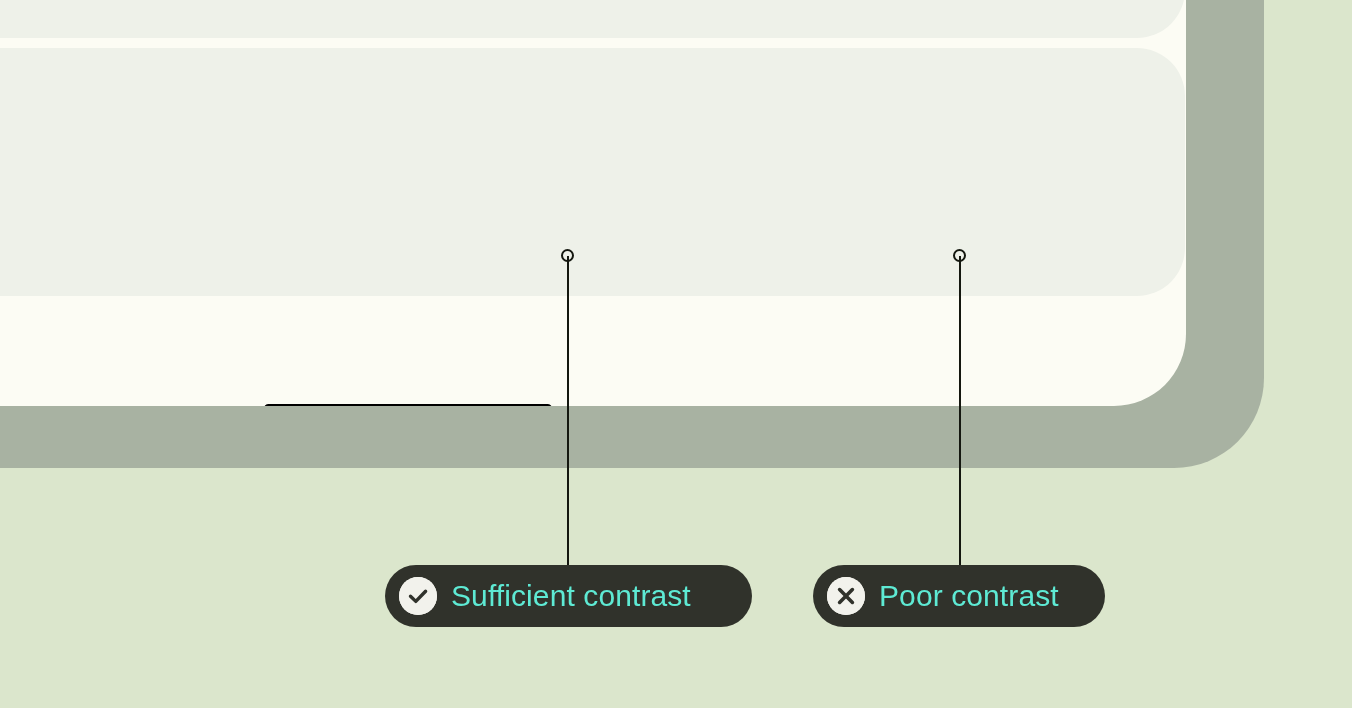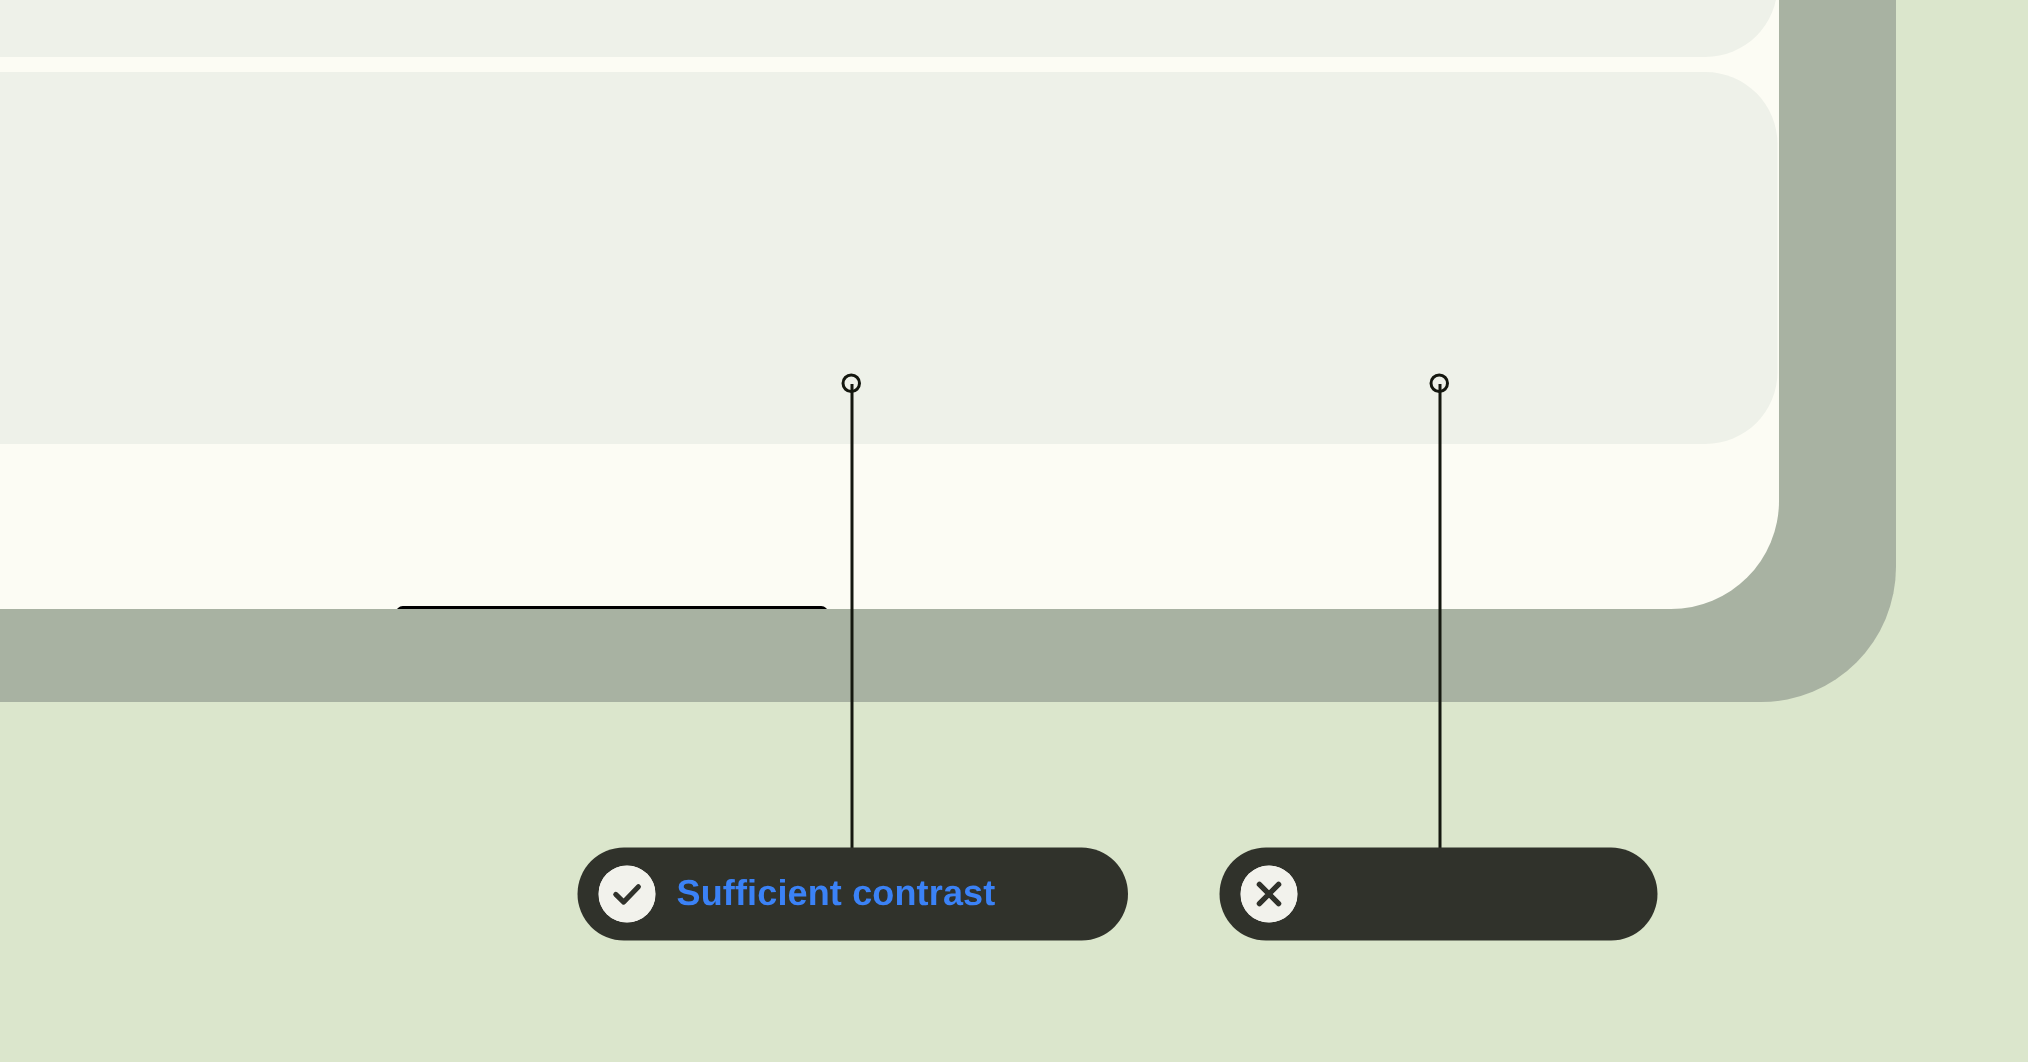--- a/index.html
+++ b/index.html
@@ -121,23 +121,23 @@
 
   .anno-badge {
     width: 38px;
     height: 38px;
     border-radius: 50%;
     background: #f2f2ec;
     flex: 0 0 auto;
     display: block;
   }
   .anno-label {
-    font-size: 24px;
-    color: #3b82f6;
-    font-weight: 700;
+    font-size: 30px;
+    color: #5eead4;
+    font-weight: 400;
     white-space: nowrap;
     letter-spacing: 0.1px;
   }
 </style>
 </head>
 <body>
 
 <div id="page-bg"></div>
 
 <div id="device-frame">
@@ -173,13 +173,14 @@
   <span class="anno-label">Sufficient contrast</span>
 </div>
 
 <div class="anno-pill" id="anno-ignore">
   <span class="anno-badge">
     <svg width="38" height="38" viewBox="0 0 38 38" aria-hidden="true">
       <circle cx="19" cy="19" r="19" fill="#f2f2ec"></circle>
       <path d="M12.6 12.6 L25.4 25.4 M25.4 12.6 L12.6 25.4" fill="none" stroke="#30322b" stroke-width="3.6" stroke-linecap="round"></path>
     </svg>
   </span>
+  <span class="anno-label">Poor contrast</span>
 </div>
 
 </body></html>

